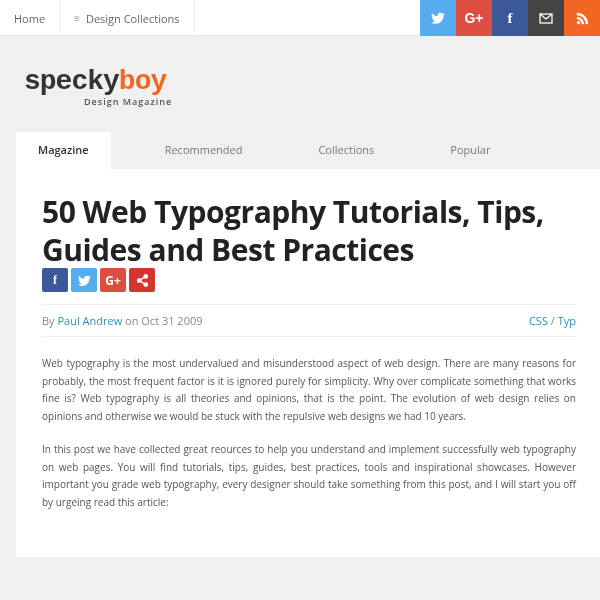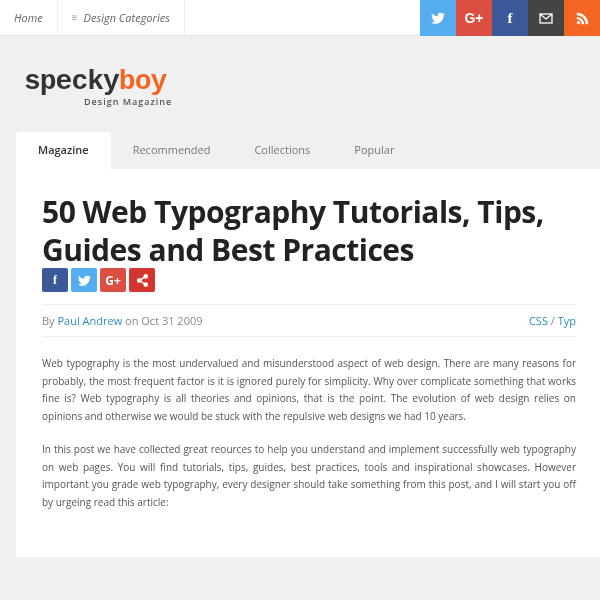--- a/index.html
+++ b/index.html
@@ -1,34 +1,34 @@
 <!DOCTYPE html>
 <html><head>
 <meta charset="utf-8">
 <style>
 * { margin: 0; padding: 0; box-sizing: border-box; }
 body { font-family: -apple-system, "Segoe UI", "Open Sans", Arial, sans-serif; background: #f0f0f0; color: #333; width: 600px; }
 
 
 .topnav { background: #fff; border-bottom: 1px solid #e5e5e5; display: flex; justify-content: space-between; height: 36px; }
-.topnav-left { display: flex; align-items: flex-end; font-style: italic; }
+.topnav-left { display: flex; align-items: flex-start; }
 .topnav-left a { font-size: 11px; color: #666; text-decoration: none; padding: 0 14px; height: 36px; display: flex; align-items: center; border-right: 1px solid #eee; gap: 6px; }
 .topnav-left .icon { font-size: 10px; opacity: .6; }
 .social { display: flex; }
 .social a { width: 36px; height: 36px; display: flex; align-items: center; justify-content: center; color: #fff; font-size: 13px; font-weight: bold; text-decoration: none; }
 .sc-tw { background:#55acee; } .sc-gp { background:#dc4e41; } .sc-fb { background:#3b5998; } .sc-ml { background:#444; } .sc-rs { background:#f26522; }
 
 
 .logo-wrap { padding: 30px 0 24px 24px;}
 .logo { font-family: Liberation Mono, monospace; font-size: 28px; letter-spacing:-1px; }
 .logo .a { color:#333; font-weight:600;} .logo .b { color:#f26522; font-weight:700;}
 .logo-sub { font-size: 9px; color:#555; font-weight:600; letter-spacing:1px; margin-left: 60px; margin-top:-2px;}
 
 
-.tabs { display:flex; padding-left:16px; }
+.tabs { display:flex; padding-left:16px;gap:32px; }
 .tabs a { font-size:11px; color:#777; text-decoration:none; padding: 10px 22px 12px; background:transparent; }
 .tabs a.active { background:#fff; color:#333; font-weight:600; border-top-left-radius:3px; border-top-right-radius:3px;}
 .content { background:#fff; margin: 0 0 0 16px; padding: 24px 24px 30px 26px; }
 
 h1.title { font-size: 30px; font-weight:700; color:#222; line-height:1.25; letter-spacing:-0.5px;}
 .sharebar { display:flex; gap:3px; margin-bottom: 12px; }
 .sharebar a { width:26px; height:24px; display:flex; align-items:center; justify-content:center; color:#fff; font-size:12px; font-weight:bold; border-radius:2px; text-decoration:none;}
 .meta { display:flex; justify-content:space-between; border-top:1px solid #eee; border-bottom:1px solid #eee; padding: 8px 0; font-size:11px; color:#888; margin-bottom: 18px;}
 .meta a { color:#2a8fbd; text-decoration:none; }
 .body p { font-size: 10px; line-height: 1.75; color:#555; margin-bottom: 16px; text-align: justify; }
@@ -37,21 +37,21 @@
 </head>
 <body>
 
 <nav class="topnav">
   <div class="topnav-left">
     <a>
         <span>Home</span>
       </a>
     <a>
       <span class="icon">≡</span>
-      <span>Design Categories</span>
+      <span>Design Collections</span>
     </a>
   </div>
   <div class="social">
     <a class="sc-tw">
         <span>
           <svg width="14" height="14" viewBox="0 0 24 24" fill="#fff">
             <path d="M23 5c-.8.4-1.7.6-2.6.7.9-.6 1.6-1.4 2-2.5-.9.5-1.9.9-2.9 1.1C18.6 3.4 17.4 3 16 3c-2.6 0-4.7 2.1-4.7 4.7 0 .4 0 .7.1 1.1C7.5 8.6 4 6.7 1.7 3.8c-.4.7-.6 1.5-.6 2.4 0 1.6.8 3.1 2.1 3.9-.8 0-1.5-.2-2.1-.6v.1c0 2.3 1.6 4.2 3.8 4.6-.4.1-.8.2-1.2.2-.3 0-.6 0-.9-.1.6 1.9 2.3 3.2 4.4 3.3-1.6 1.3-3.6 2-5.8 2-.4 0-.7 0-1.1-.1C2.3 21 4.8 22 7.5 22c9 0 14-7.5 14-14v-.6c1-.7 1.8-1.6 2.5-2.4z"></path>
           </svg>
         </span>
       </a>

